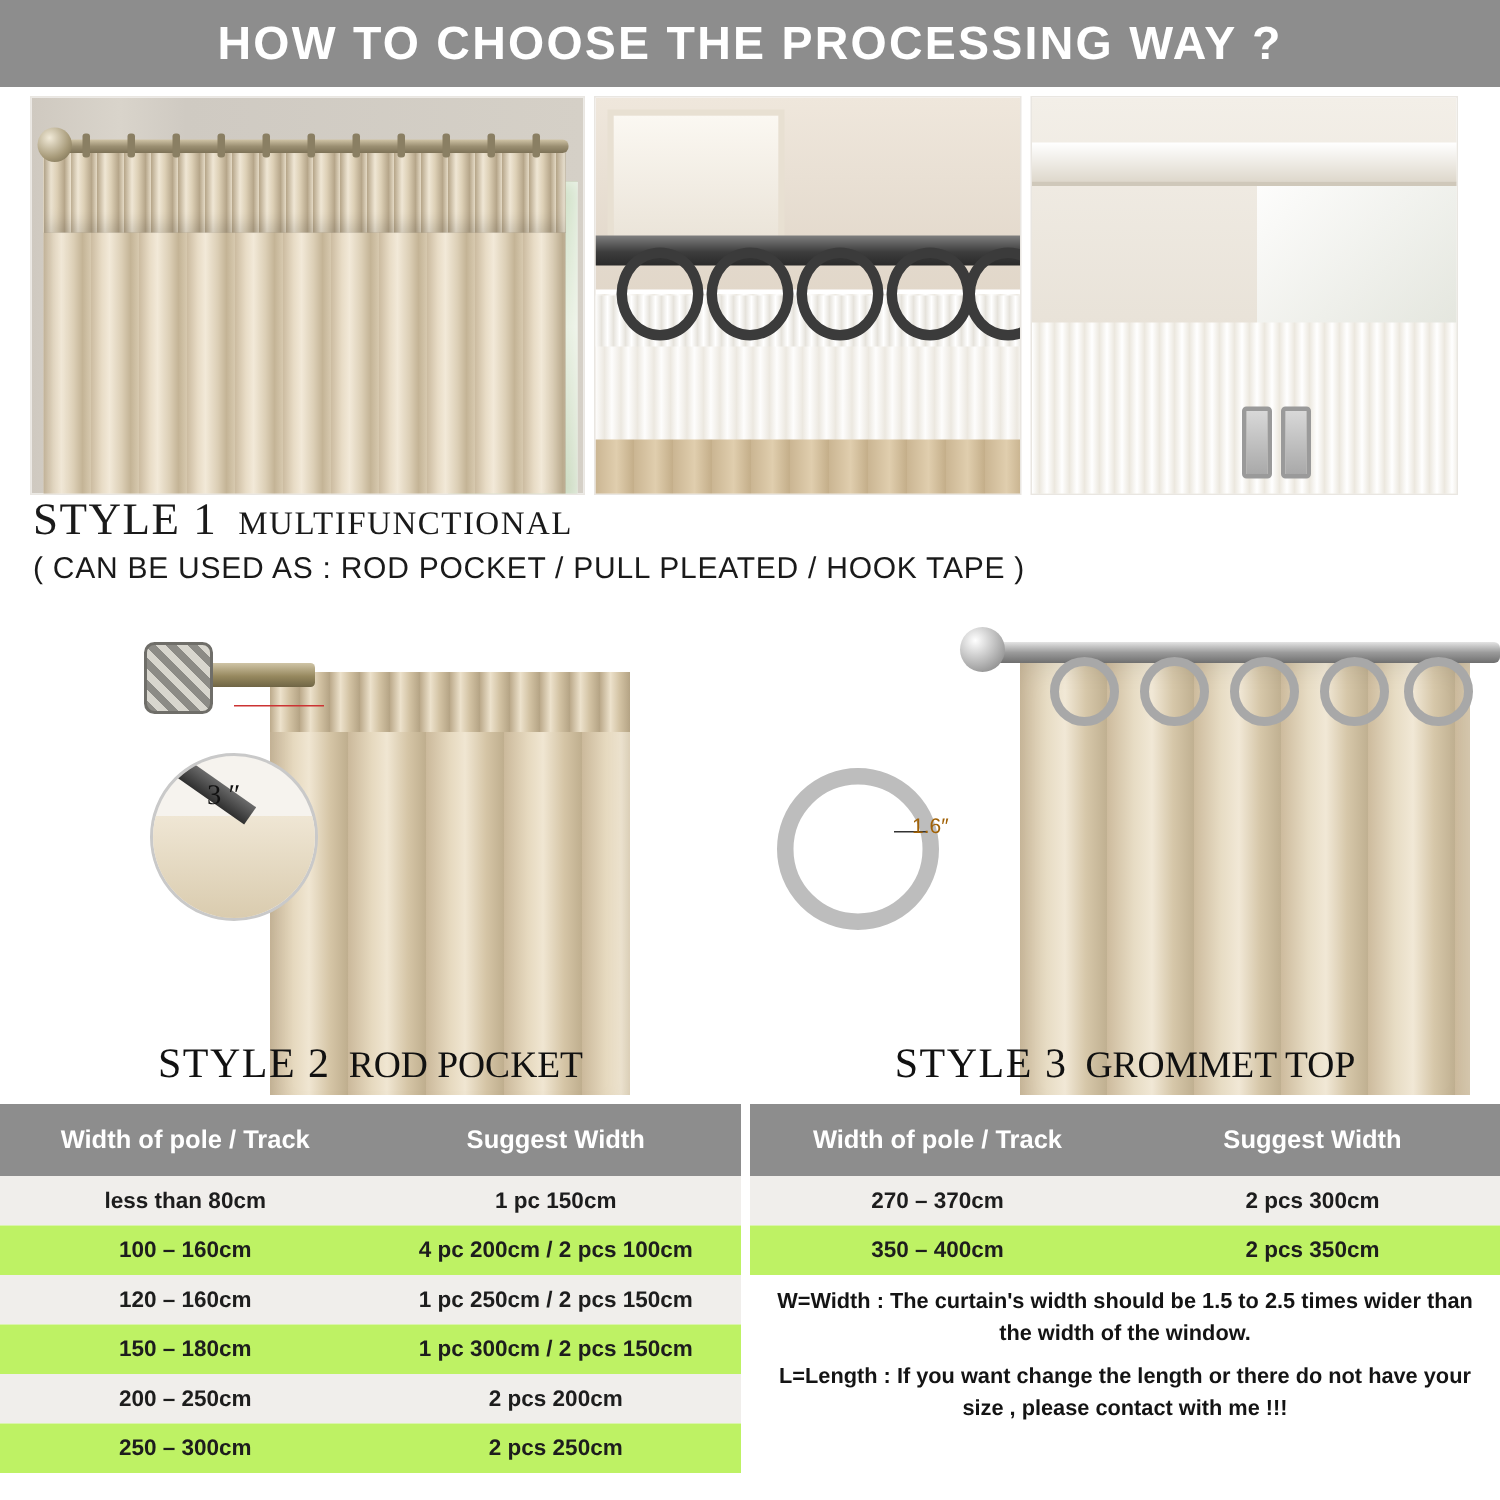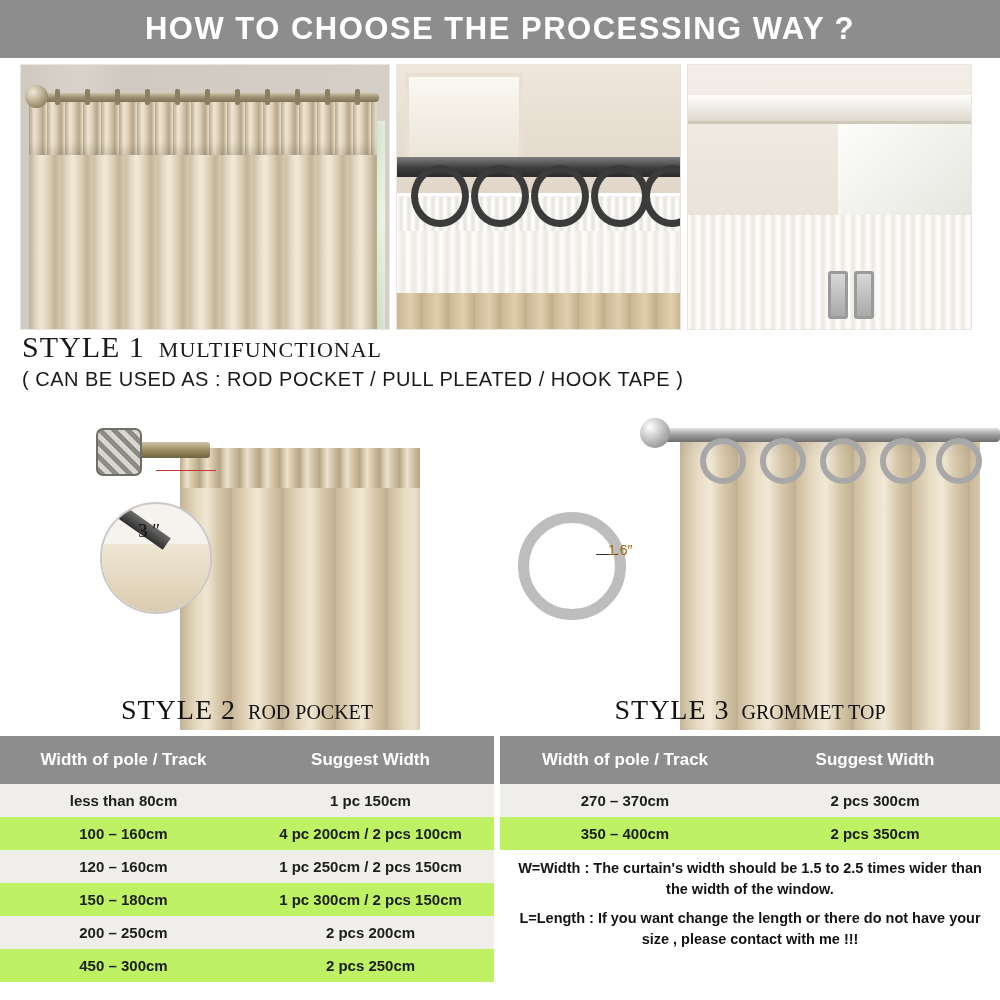--- a/index.html
+++ b/index.html
@@ -268,21 +268,21 @@
     position: absolute; left: 96px; top: 162px; width: 22px; height: 1px; background:#333;
   }
 
   .style-caption {
     position: absolute; bottom: 4px; width: 100%;
     text-align: center;
     font-family: "Liberation Serif", serif;
     color: #111;
   }
   .style-caption .big { font-size: 28px; letter-spacing: 1px; }
-  .style-caption .small { font-size: 20px; margin-left: 12px; }
+  .style-caption .small { font-size: 25px; margin-left: 12px; }
 
   
   .tables {
     position: absolute; top: 736px; left: 0; width: 1000px; height: 264px;
     display: flex;
   }
   .tbl-col { width: 500px; position: relative; }
   .tbl-col.left { border-right: 6px solid #ffffff; box-sizing: border-box; }
   .thead {
     height: 48px; background: #8d8d8d; color: #ffffff;
@@ -423,21 +423,21 @@
       </div>
       <div class="trow even">
         <div class="c1">150 – 180cm</div>
         <div class="c2">1 pc 300cm / 2 pcs 150cm</div>
       </div>
       <div class="trow odd">
         <div class="c1">200 – 250cm</div>
         <div class="c2">2 pcs 200cm</div>
       </div>
       <div class="trow even">
-        <div class="c1">450 – 300cm</div>
+        <div class="c1">250 – 300cm</div>
         <div class="c2">2 pcs 250cm</div>
       </div>
     </div>
 
     <div class="tbl-col">
       <div class="thead">
         <div class="c1">Width of pole / Track</div>
         <div class="c2">Suggest Width</div>
       </div>
       <div class="trow odd">

